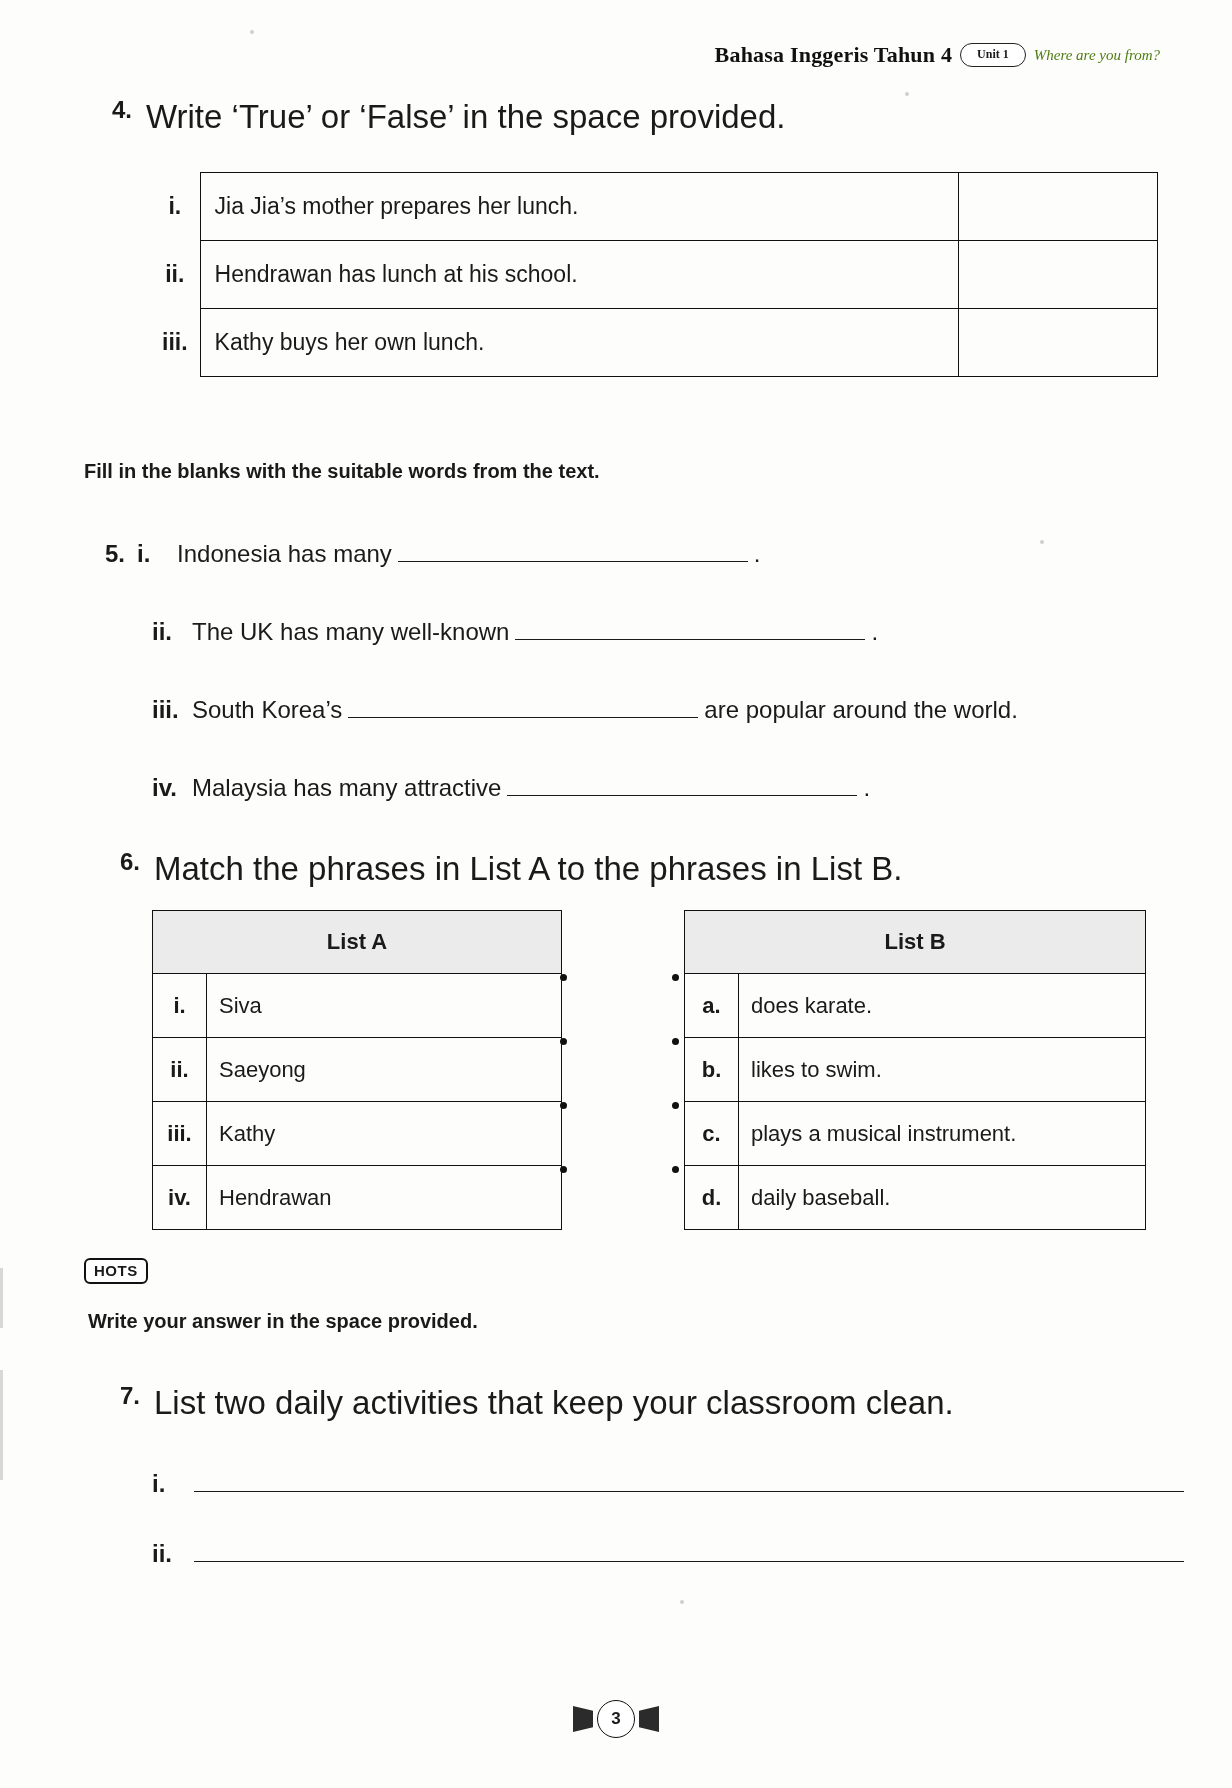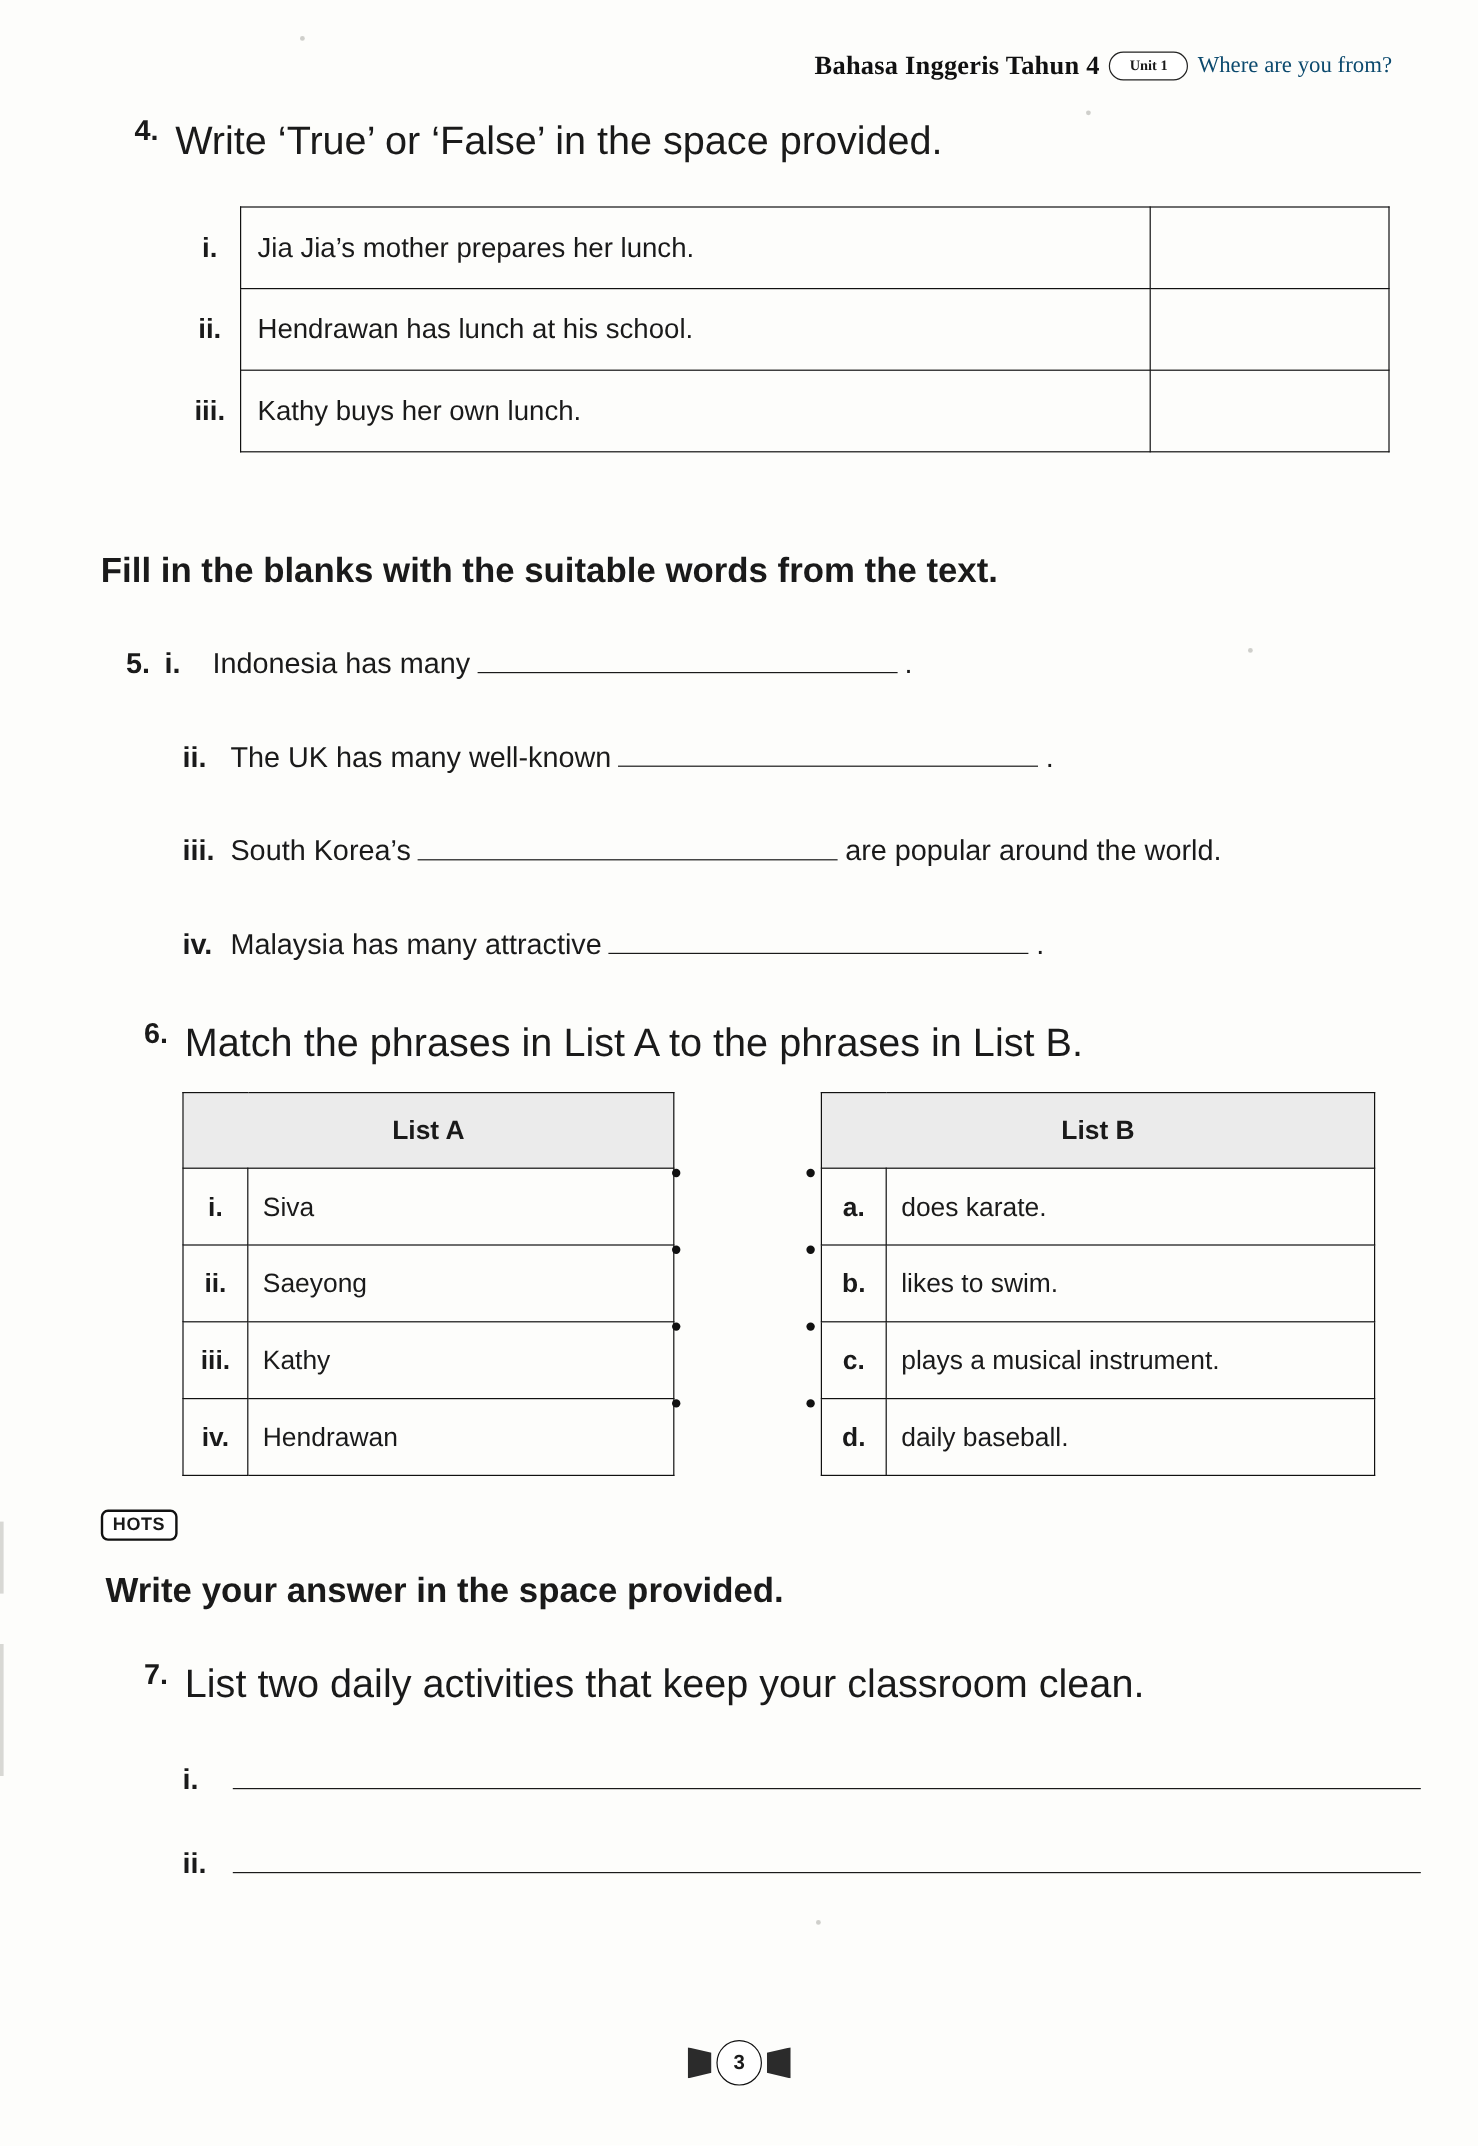--- a/index.html
+++ b/index.html
@@ -53,22 +53,23 @@
     justify-content: center;
     border: 1.6px solid #222;
     border-radius: 12px;
     padding: 1px 16px 2px 16px;
     font-size: 12px;
     font-weight: 700;
     height: 24px;
     background: #fff;
   }
   .header-sub {
-    font-size: 19px;
-    color: #0c4a6e;
+    font-size: 15px;
+    font-style: italic;
+    color: #4d7c0f;
   }
 
   
   .q-row {
     position: absolute;
     display: flex;
     align-items: flex-start;
   }
   .q-num {
     font-size: 24px;
@@ -77,21 +78,21 @@
     flex: none;
     text-align: right;
     margin-right: 14px;
   }
   .q-text {
     font-size: 33px;
     line-height: 1.25;
   }
   .section-text {
     position: absolute;
-    font-size: 29px;
+    font-size: 20px;
     font-weight: 600;
   }
 
   
   .tf-table {
     position: absolute;
     left: 148px;
     top: 172px;
     width: 1010px;
     border-collapse: collapse;

